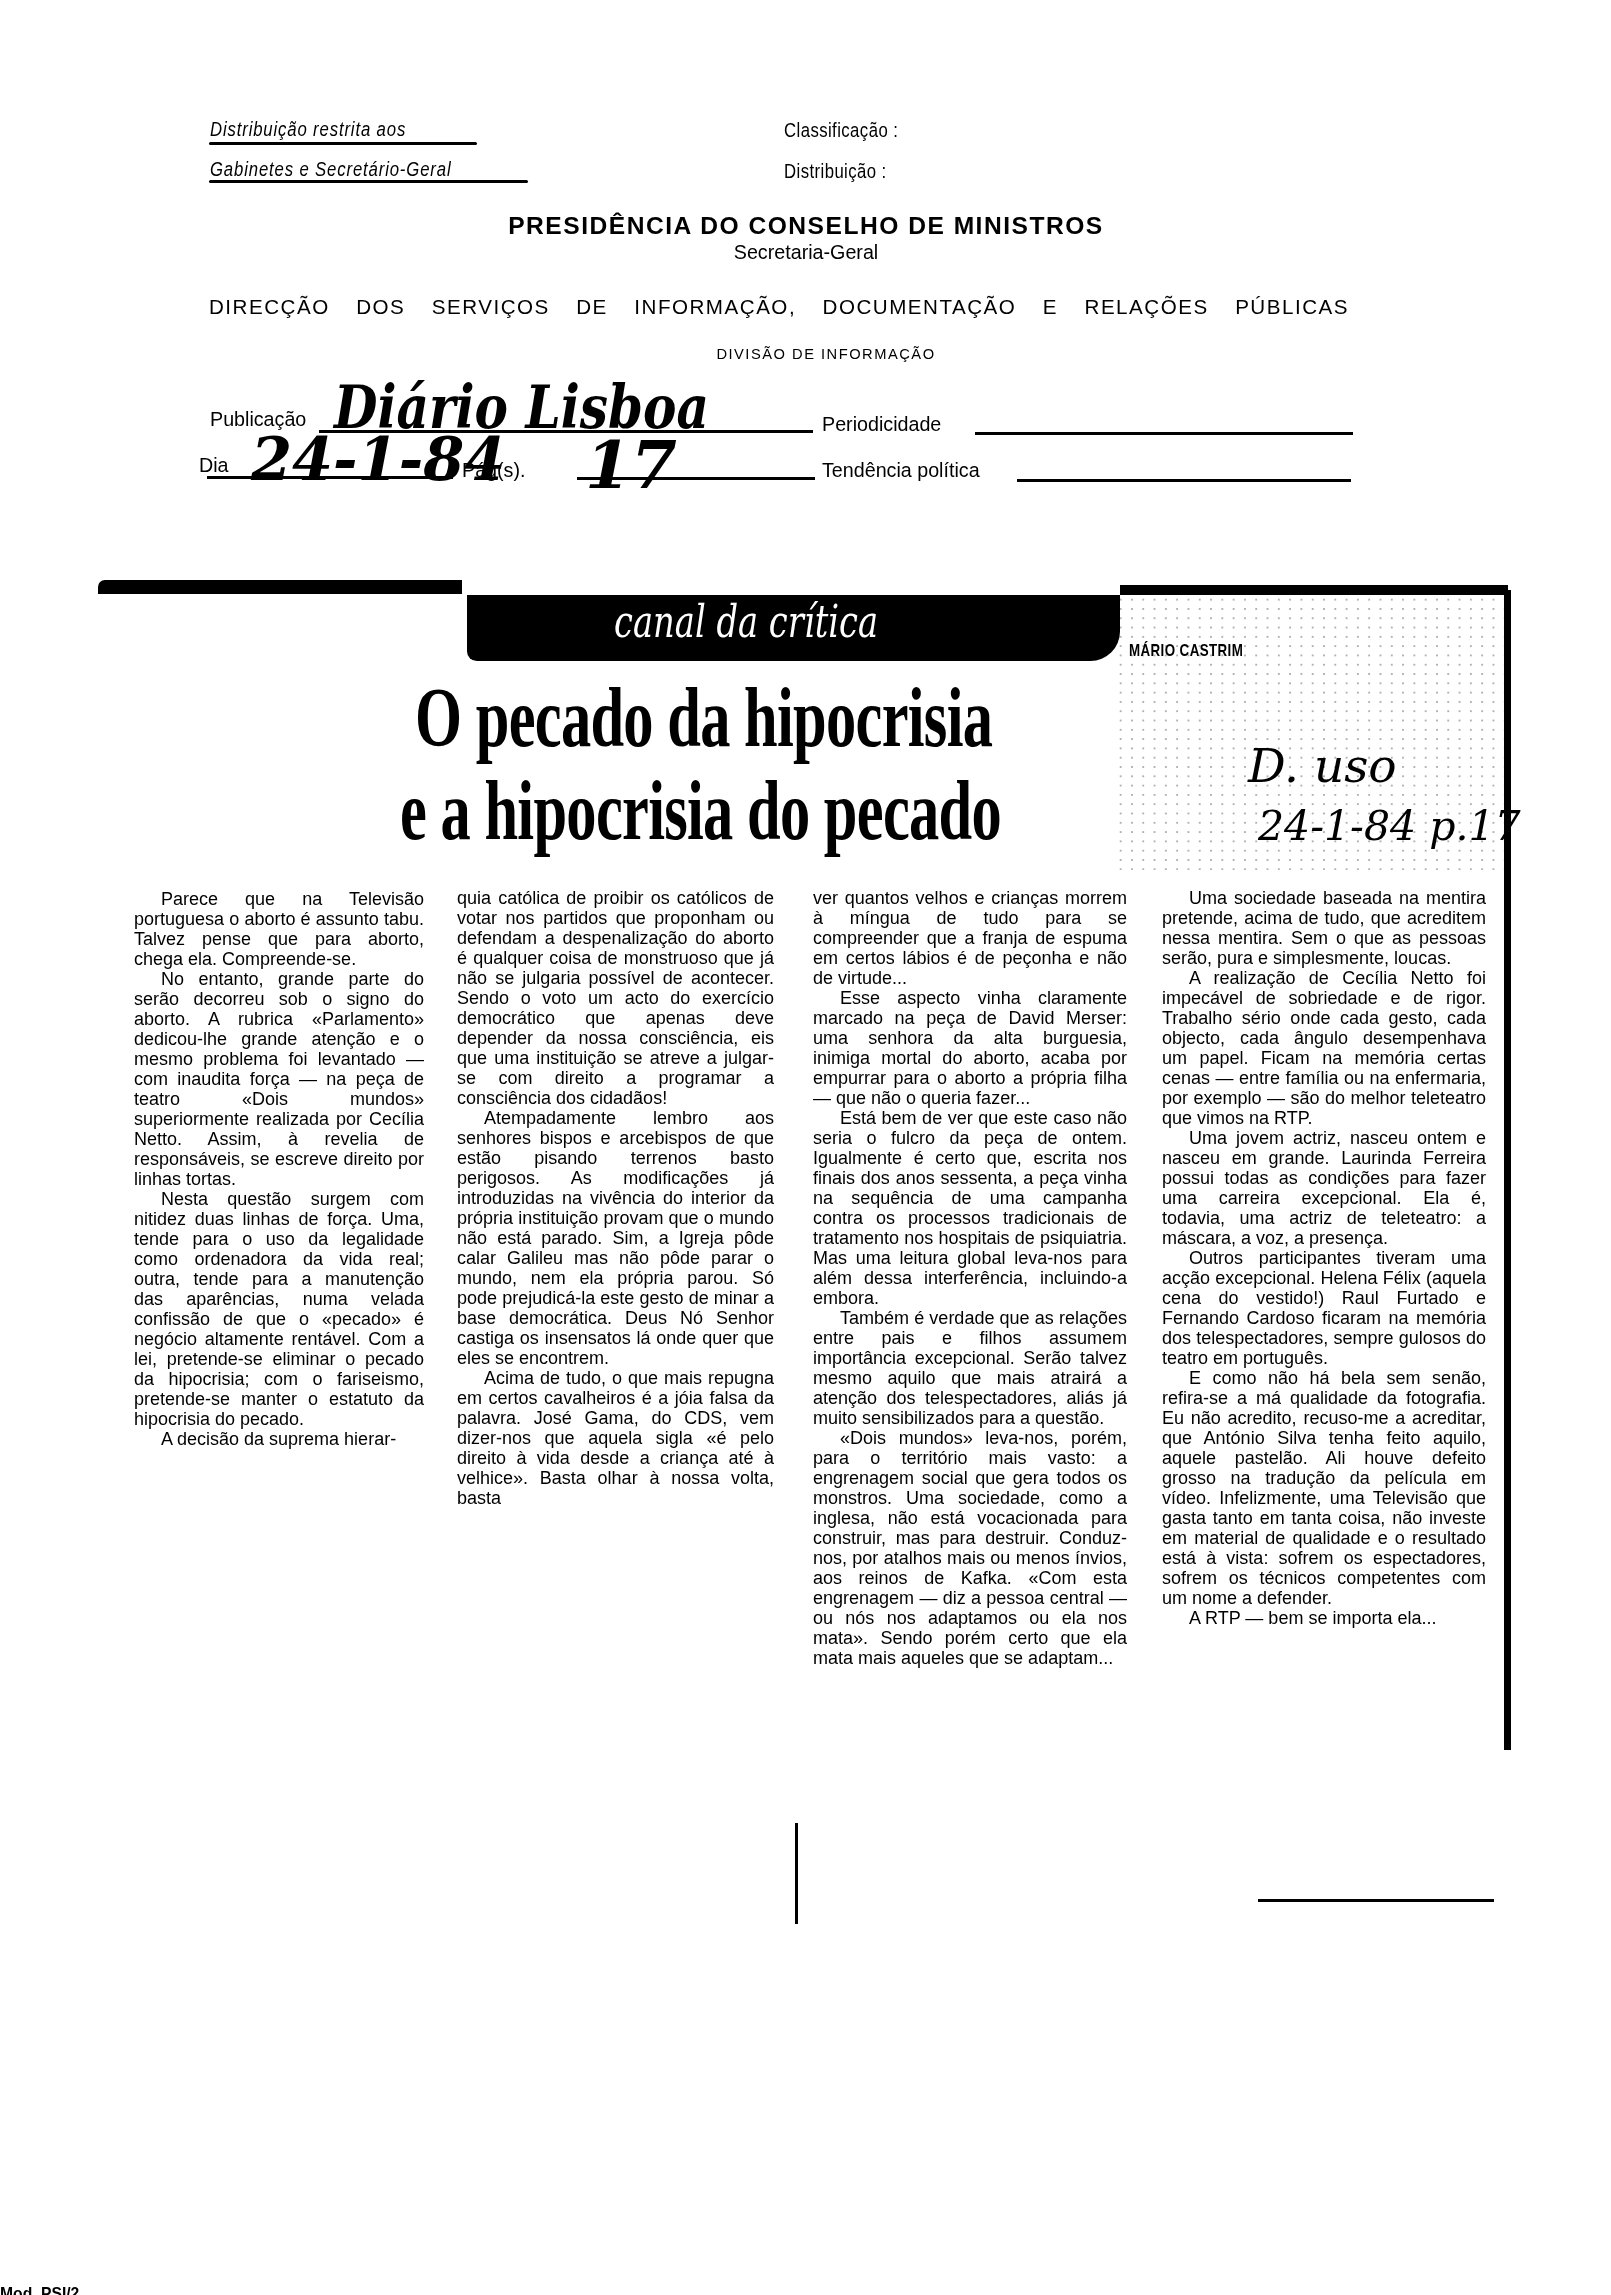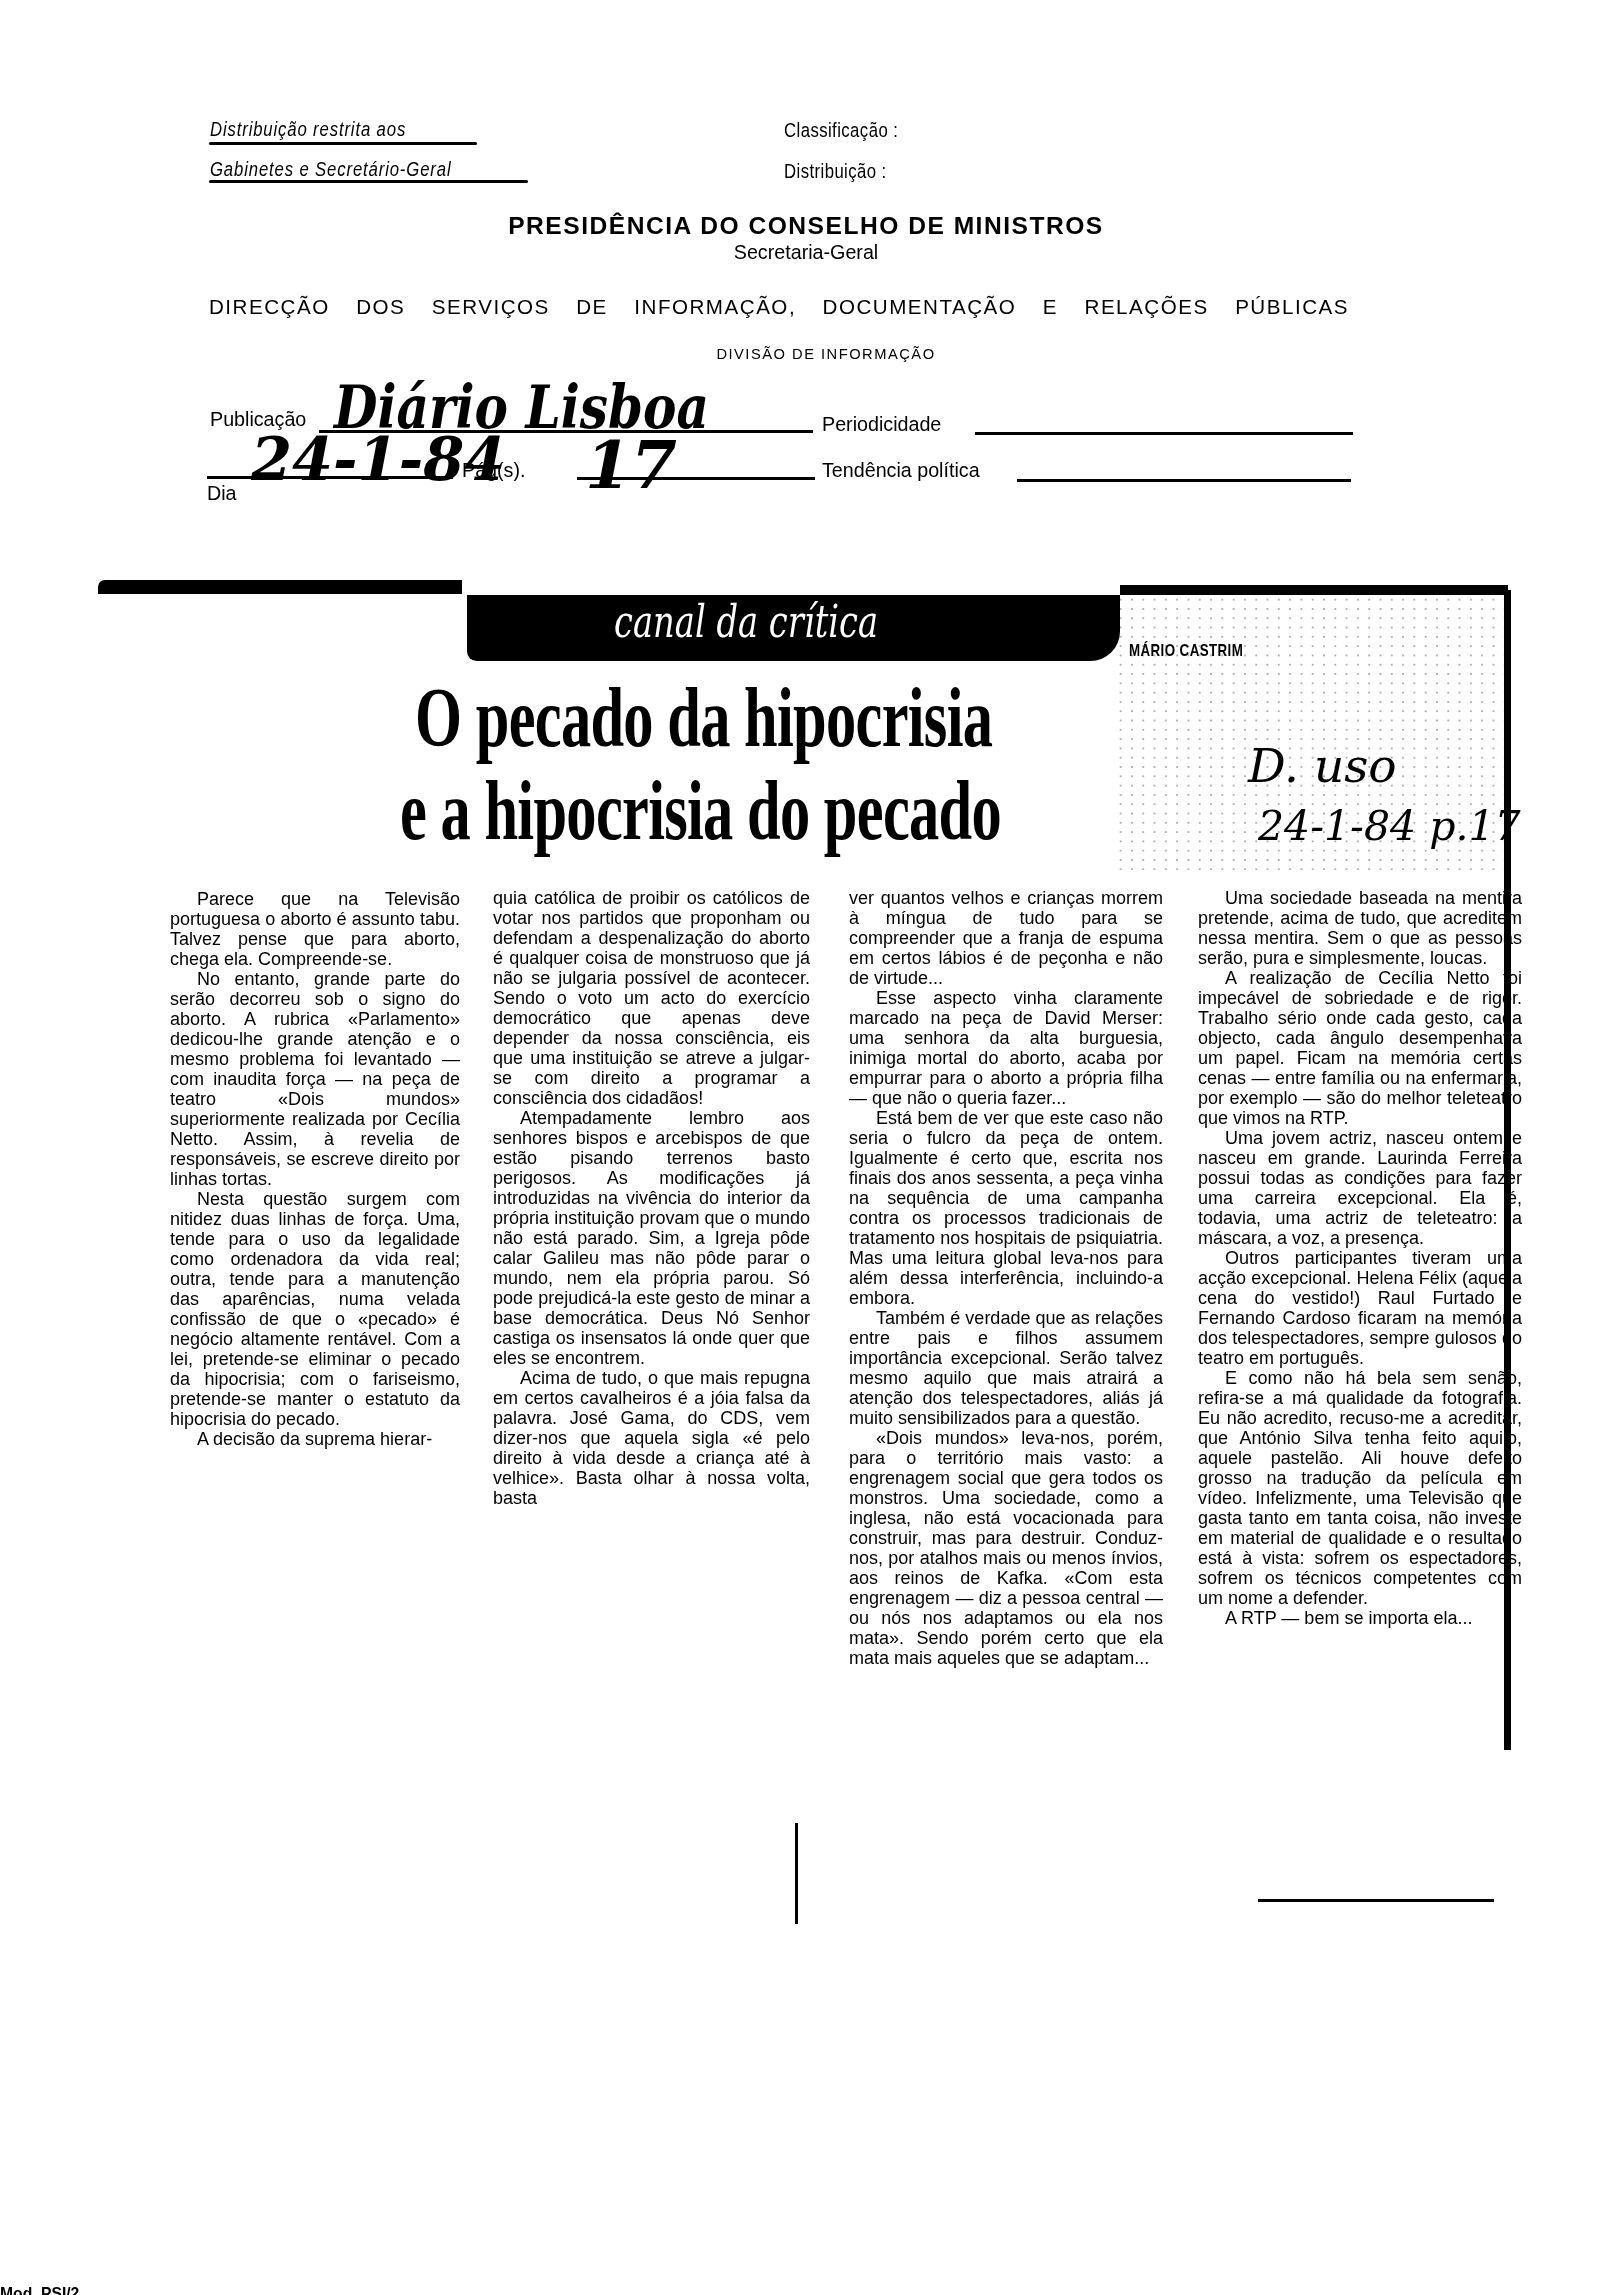--- a/index.html
+++ b/index.html
@@ -19,21 +19,21 @@
   .banner { position:absolute; left:467px; top:595px; width:653px; height:66px; background:#000; border-radius:0 0 29.5px 9.8px; }
   .banner-left { position:absolute; left:98px; top:580px; width:364px; height:13.8px; background:#000; border-radius:6.9px 0 0 0; }
   .banner-right { position:absolute; left:1120px; top:585px; width:388px; height:9.8px; background:#000; }
   .banner-text { position:absolute; left:614px; top:595px; color:#fff; font-family:"DejaVu Serif", serif; font-style:italic; font-size:45px; transform:scaleX(0.75); transform-origin:left top; }
   .author { position:absolute; left:1129px; top:641px; font-size:16.7px; font-weight:bold; letter-spacing:0.5px; transform:scaleX(0.8); transform-origin:left top; }
   .speckle { position:absolute; left:1115px; top:595px; width:398px; height:275px;
     background-image:radial-gradient(#000 0.7px, transparent 1px), radial-gradient(#000 0.5px, transparent 0.7px);
     background-size:11.3px 9.3px, 18px 15.2px; background-position:0 0, 5.4px 3.4px; opacity:0.35; }
   .edge-right { position:absolute; left:1504px; top:590px; width:6.9px; height:1160px; background:#000; }
   .headline { position:absolute; font-family:"Liberation Serif", serif; font-weight:bold; font-size:84px; line-height:1; transform:scaleX(0.72); transform-origin:left top; white-space:nowrap; letter-spacing:-1px; }
-  .col { position:absolute; font-size:18px; line-height:20px; text-align:justify;margin-left:36px; }
+  .col { position:absolute; font-size:18px; line-height:20px; text-align:justify; }
   .col p { margin:0; text-indent:27px; }
   .col p.noindent { text-indent:0; }
   .col-rule { position:absolute; width:2.5px; background:#000; }
   .handnote { position:absolute; font-family:"DejaVu Serif", serif; font-style:italic; font-size:47px; line-height:1; }
   .footer-note { position:absolute; left:0; top:2285px; font-size:15.7px; font-weight:bold; }
 </style>
 </head>
 <body>
 
 <div class="abs hdr-note" style="left:210px; top:118px;">Distribuição restrita aos</div>
@@ -49,21 +49,21 @@
 <div class="abs direc" style="left:209px; top:295px; width:1140px; text-align:justify; text-align-last:justify;">DIRECÇÃO DOS SERVIÇOS DE INFORMAÇÃO, DOCUMENTAÇÃO E RELAÇÕES PÚBLICAS</div>
 <div class="abs center divisao" style="top:346px;">DIVISÃO DE INFORMAÇÃO</div>
 
 <div class="abs form-label" style="left:210px; top:408px;">Publicação</div>
 <div class="abs hand" style="left:334px; top:378px; transform:scaleX(0.85); transform-origin:left top;">Diário Lisboa</div>
 <div class="form-line" style="left:319px; top:430px; width:494px;"></div>
 
 <div class="abs form-label" style="left:822px; top:413px;">Periodicidade</div>
 <div class="form-line" style="left:975px; top:432px; width:378px;"></div>
 
-<div class="abs form-label" style="left:207px; top:454px;margin-top:28px;">Dia</div>
+<div class="abs form-label" style="left:199px; top:454px;">Dia</div>
 <div class="abs hand" style="left:251px; top:430px;">24-1-84</div>
 <div class="form-line" style="left:207px; top:476px; width:246px;"></div>
 
 <div class="abs form-label" style="left:462px; top:459px;">Pág(s).</div>
 <div class="abs hand" style="left:585px; top:432px; font-size:66px;">17</div>
 <div class="form-line" style="left:577px; top:477px; width:238px;"></div>
 
 <div class="abs form-label" style="left:822px; top:459px;">Tendência política</div>
 <div class="form-line" style="left:1017px; top:479px; width:334px;"></div>
 

